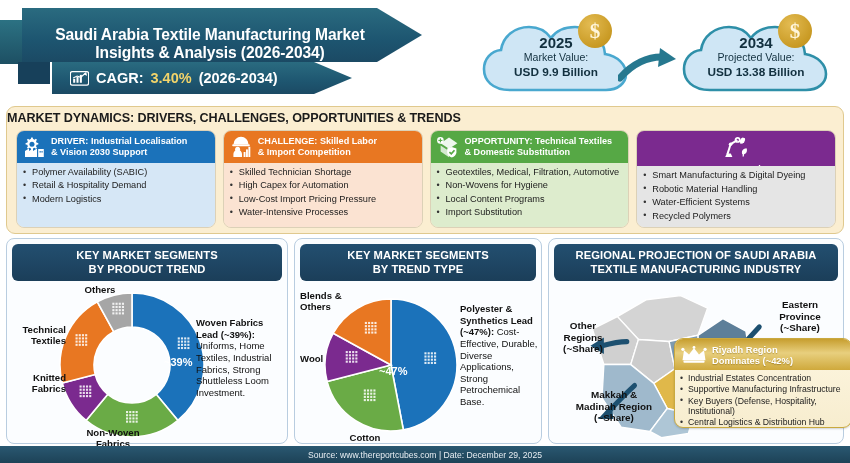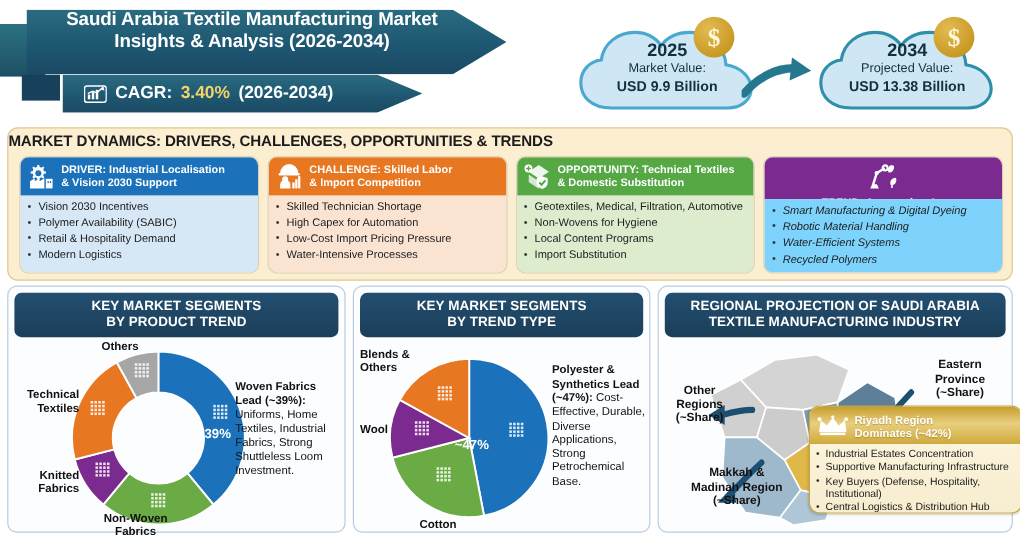--- a/index.html
+++ b/index.html
@@ -8,21 +8,21 @@
 
   
   .header-zone{position:absolute;left:0;top:0;width:850px;height:104px;}
   .ribbon-tail-a{position:absolute;left:0;top:20px;width:38px;height:44px;
      background:linear-gradient(180deg,#2c7283,#1d4f63);clip-path:polygon(0 0,100% 0,100% 100%,0 100%);}
   .ribbon-tail-b{position:absolute;left:18px;top:62px;width:32px;height:22px;
      background:#17405a;clip-path:polygon(0 0,100% 0,100% 100%,0 100%);}
   .title-banner{position:absolute;left:22px;top:8px;width:400px;height:54px;
      background:linear-gradient(180deg,#2a6b80 0%,#1d5570 60%,#1b4a64 100%);
      clip-path:polygon(0 0, 355px 0, 400px 27px, 355px 54px, 0 54px);
-     display:flex;align-items:flex-start;justify-content:center;}
+     display:flex;align-items:flex-end;justify-content:center;}
   .title-banner .t{color:#ffffff;font-size:15.6px;font-weight:bold;line-height:1.16;text-align:center;
      padding-left:10px;padding-right:34px;letter-spacing:-0.1px;}
   .cagr-banner{position:absolute;left:52px;top:62px;width:300px;height:32px;
      background:linear-gradient(180deg,#2a6b80 0%,#1e5670 60%,#1b4a64 100%);
      clip-path:polygon(0 0, 262px 0, 300px 16px, 262px 32px, 0 32px);
      display:flex;align-items:center;gap:7px;padding-left:18px;box-sizing:border-box;}
   .cagr-banner .lbl{color:#ffffff;font-size:14.5px;font-weight:bold;white-space:nowrap;}
   .cagr-banner .val{color:#f2d46a;font-size:14.5px;font-weight:bold;}
   .cagr-banner .yrs{color:#ffffff;font-size:14.5px;font-weight:bold;}
   .chart-icon{width:19px;height:16px;flex:0 0 auto;}
@@ -49,21 +49,21 @@
      border:1.2px solid rgba(0,0,0,.12);box-sizing:border-box;}
   .card-head{display:flex;align-items:center;gap:5px;padding:4px 5px 4px 5px;min-height:29px;box-sizing:border-box;}
   .card-head .ht{color:#ffffff;font-size:9.1px;font-weight:bold;line-height:1.18;}
   .card-body{flex:1;padding:4px 5px 3px 6px;}
   .card-body ul{margin:0;padding:0;list-style:none;}
   .card-body li{position:relative;padding-left:9px;font-size:9.2px;color:#1c1c1c;line-height:1.3;margin-bottom:1.5px;}
   .card-body li:before{content:"•";position:absolute;left:0;top:-0.5px;font-size:9px;color:#333;}
   .c1 .card-head{background:#1b72ba;} .c1 .card-body{background:#d6e7f6;}
   .c2 .card-head{background:#e87722;} .c2 .card-body{background:#fbe3d2;}
   .c3 .card-head{background:#56a845;} .c3 .card-body{background:#ddeccd;}
-  .c4 .card-head{background:#7b2a8f;flex-direction:column;} .c4 .card-body{background:#7dd3fc;font-style:italic;}
+  .c4 .card-head{background:#7b2a8f;flex-direction:column;} .c4 .card-body{background:#e5e5e5;}
   .hicon{width:24px;height:24px;flex:0 0 auto;}
 
   
   .panels{position:absolute;left:6px;top:238px;width:838px;height:206px;display:flex;gap:6px;}
   .panel{border:1.4px solid #b9cde0;border-radius:8px;background:#fbfdff;box-sizing:border-box;
      padding:5px;display:flex;flex-direction:column;}
   .p1{width:282px;} .p2{width:248px;} .p3{flex:1;}
   .panel-head{background:linear-gradient(180deg,#234f70,#1b3e59);border-radius:6px;
      color:#ffffff;text-align:center;font-size:11.2px;font-weight:bold;line-height:1.22;
      padding:5px 4px;letter-spacing:0.1px;}
@@ -181,21 +181,20 @@
             <rect x="17.6" y="16" width="1.1" height="1.6" fill="#1b72ba"></rect>
             <rect x="19.5" y="16" width="1.1" height="1.6" fill="#1b72ba"></rect>
           </svg>
           <div class="ht">
             <span>DRIVER: Industrial Localisation</span><br>
             <span>&amp; Vision 2030 Support</span>
           </div>
         </div>
         <div class="card-body">
           <ul>
-            <li>Vision 2030 Incentives</li>
             <li>Polymer Availability (SABIC)</li>
             <li>Retail &amp; Hospitality Demand</li>
             <li>Modern Logistics</li>
           </ul>
         </div>
       </div>
 
       <div class="card c2">
         <div class="card-head">
           <svg class="hicon" viewBox="0 0 24 24">
@@ -379,21 +378,21 @@
               <rect x="64.92205620593302" y="19.127926137925286" width="2.1" height="2.1" fill="#ffffff"></rect>
               <rect x="55.32205620593301" y="22.32792613792529" width="2.1" height="2.1" fill="#ffffff"></rect>
               <rect x="58.52205620593301" y="22.32792613792529" width="2.1" height="2.1" fill="#ffffff"></rect>
               <rect x="61.72205620593301" y="22.32792613792529" width="2.1" height="2.1" fill="#ffffff"></rect>
               <rect x="64.92205620593302" y="22.32792613792529" width="2.1" height="2.1" fill="#ffffff"></rect>
             </g>
           </svg>
 
         <div class="seglabel" style="left:53px;top:4px;width:70px;text-align:center;">Others</div>
         <div class="seglabel" style="left:0px;top:44px;width:54px;text-align:right;">Technical<br>Textiles</div>
-        <div class="seglabel" style="left:0px;top:111px;width:54px;text-align:right;">Knitted<br>Fabrics</div>
+        <div class="seglabel" style="left:0px;top:92px;width:54px;text-align:right;">Knitted<br>Fabrics</div>
         <div class="seglabel" style="left:57px;top:147px;width:88px;text-align:center;">Non-Woven<br>Fabrics</div>
         <div class="pct" style="left:152px;top:75px;">~39%</div>
 
         <div class="leadtext" style="left:184px;top:36px;width:86px;">
           <b>Woven Fabrics Lead (~39%):</b>
           <span>Uniforms, Home Textiles, Industrial Fabrics, Strong Shuttleless Loom Investment.</span>
         </div>
       </div>
     </div>
 
@@ -556,13 +555,16 @@
             <li>Industrial Estates Concentration</li>
             <li>Supportive Manufacturing Infrastructure</li>
             <li>Key Buyers (Defense, Hospitality, Institutional)</li>
             <li>Central Logistics &amp; Distribution Hub</li>
           </ul>
         </div>
       </div>
     </div>
   </div>
 
+  <div class="footer">
+    <span>Source: www.thereportcubes.com | Date: December 29, 2025</span>
+  </div>
 </div>
 
 </body></html>

